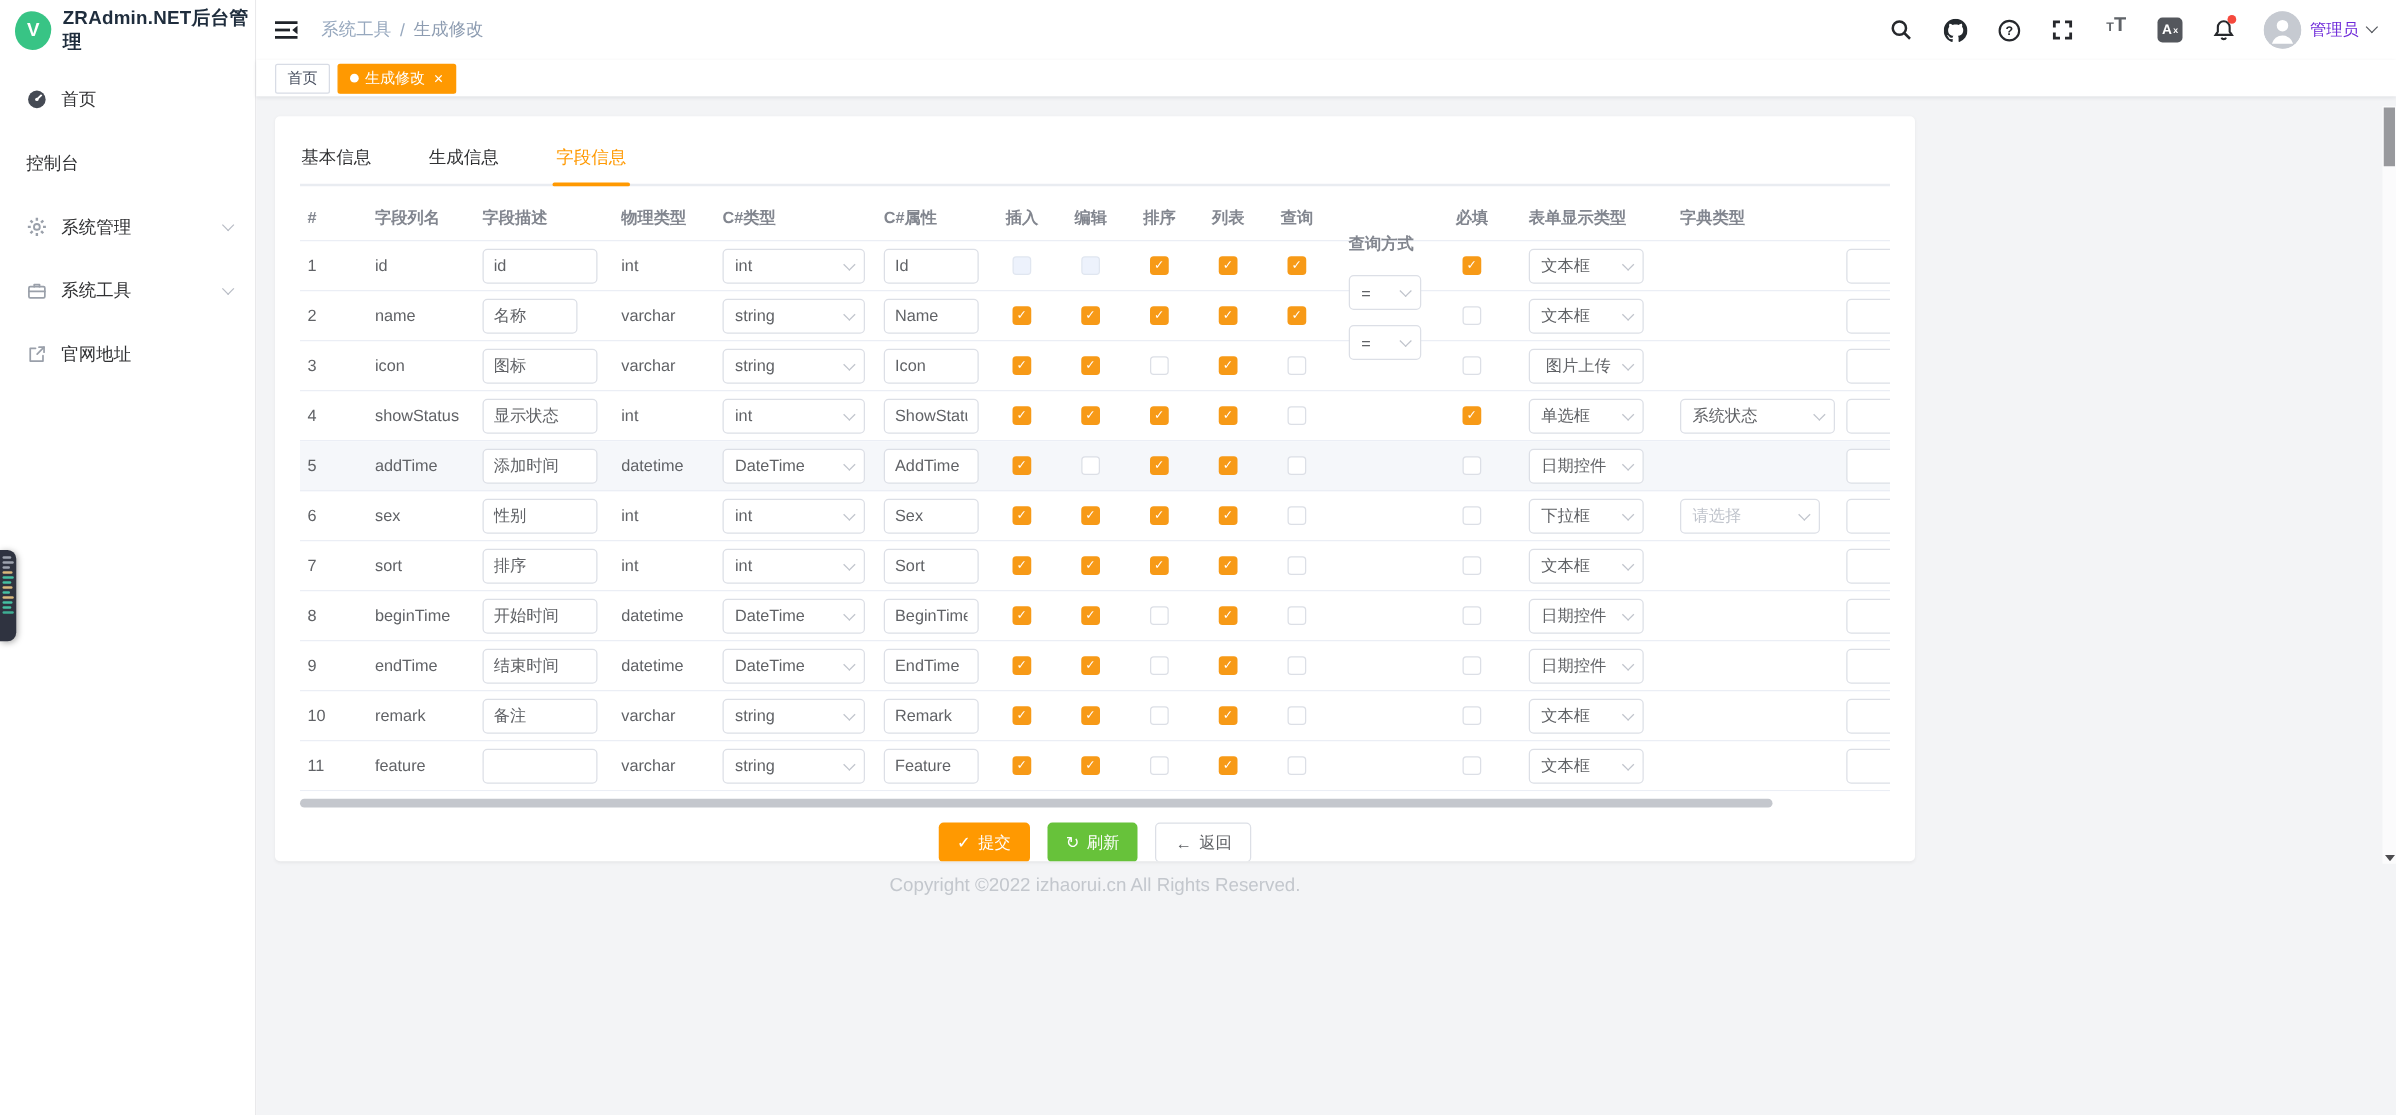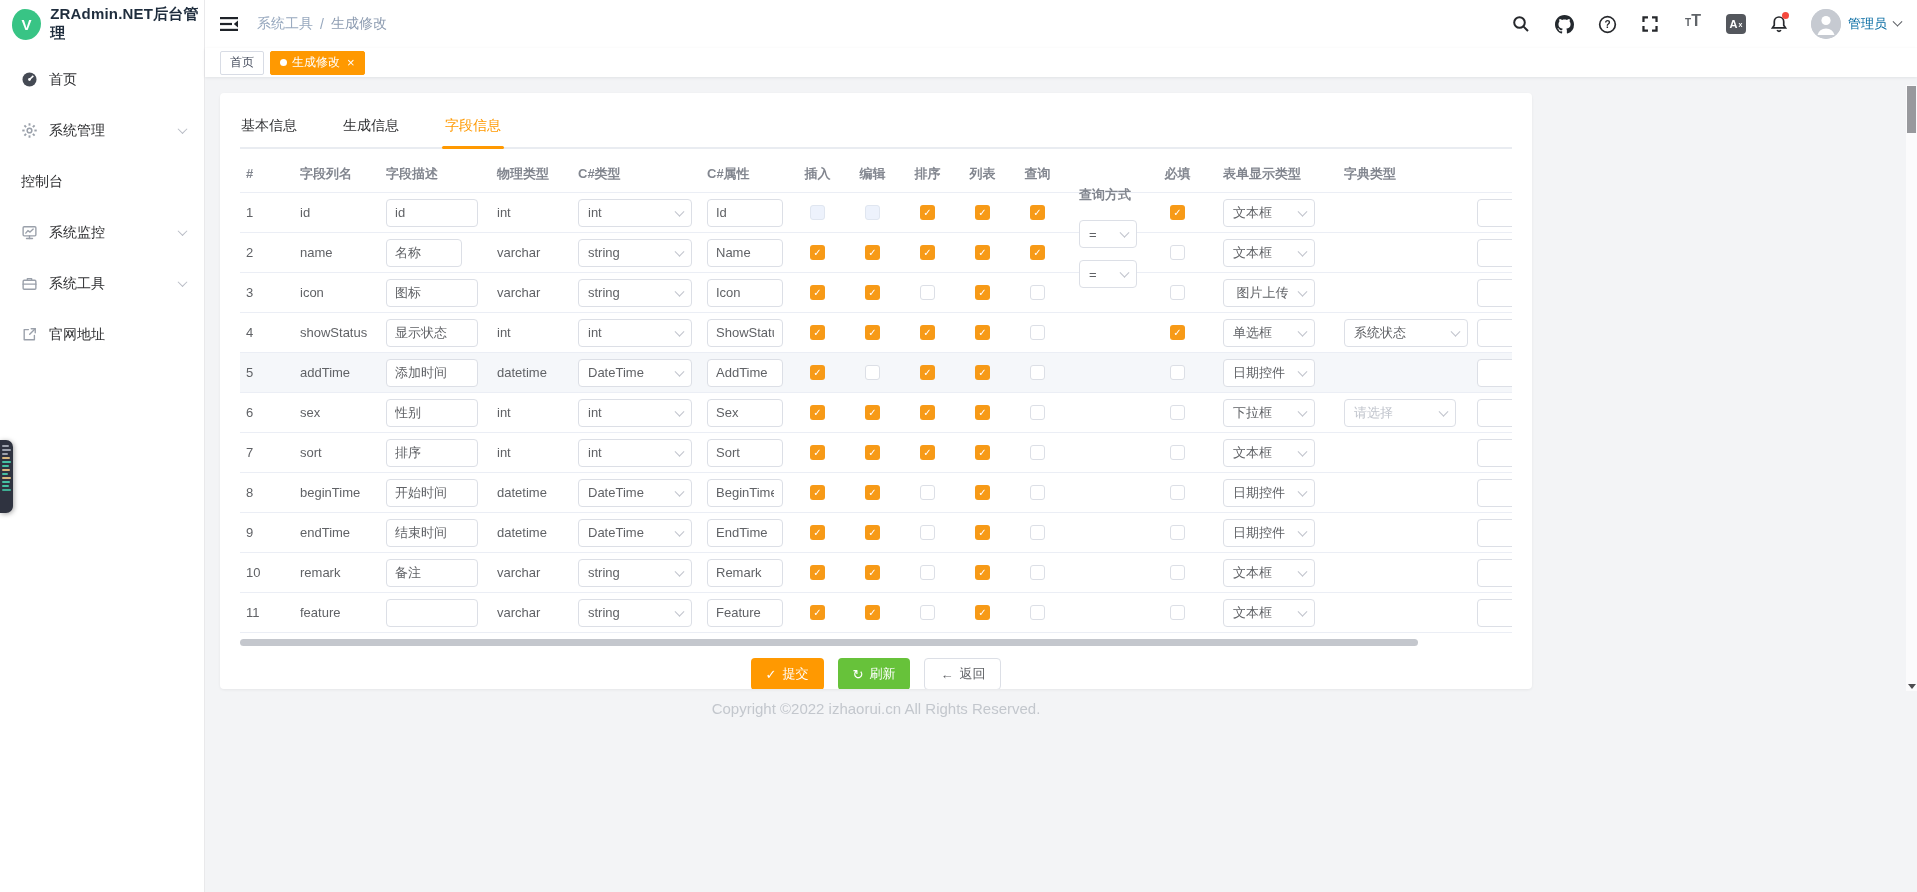--- a/index.html
+++ b/index.html
@@ -40,21 +40,21 @@
   .tb-icon { width:22px; height:22px; display:flex; align-items:center; justify-content:center; cursor:pointer; position:relative; color:#2d2f33; }
   .fontsize-icon { font-weight:bold; color:#5f6368; display:flex; align-items:flex-start; line-height:1; }
   .fontsize-icon .small-t { font-size:10px; margin-top:5px; }
   .fontsize-icon .big-t { font-size:16px; }
   .translate-icon { width:20px; height:20px; background:#54575d; border-radius:4px; color:#fff; font-size:11px; font-weight:bold;
     display:flex; align-items:center; justify-content:center; }
   .translate-icon sup { font-size:7px; margin-left:1px; }
   .bell-dot { position:absolute; top:-1px; right:1px; width:7px; height:7px; border-radius:50%; background:#f5493d; }
   .user-group { display:flex; align-items:center; gap:7px; cursor:pointer; }
   .avatar { width:30px; height:30px; border-radius:50%; background:#c6cad1; overflow:hidden; display:flex; align-items:center; justify-content:center; }
-  .user-name { font-size:13px; color:#0369a1;text-align:center; }
+  .user-name { font-size:13px; color:#6d28d9;text-align:center; }
   .user-chev { width:7px; height:7px; border-right:1.4px solid #55585e; border-bottom:1.4px solid #55585e; transform:rotate(45deg) translate(-2px,-2px); }
 
   .tagbar { height:29px; background:#fff; display:flex; align-items:center; gap:6px; padding:0 15px; flex:none;
     box-shadow:0 1px 3px rgba(0,21,41,.08); position:relative; z-index:2; }
   .tag { height:24px; display:inline-flex; align-items:center; gap:5px; padding:0 9px; font-size:12px;
     border:1px solid #d8dce5; background:#fff; color:#495060; border-radius:2px; cursor:pointer; }
   .tag.active { background:#ff9901; border-color:#ff9901; color:#fff; }
   .tag-dot { width:7px; height:7px; border-radius:50%; background:#fff; }
   .tag-close { font-size:13px; line-height:1; margin-left:2px; }
 
@@ -133,53 +133,41 @@
     <nav class="side-nav" id="side-nav">
         <div class="side-item">
           <span class="side-icon">
             <svg width="17" height="17" viewBox="0 0 16 16">
               <circle cx="8" cy="8" r="6.6" fill="#454a54"></circle>
               <line x1="8" y1="8" x2="11.6" y2="4.6" stroke="#fff" stroke-width="1.5"></line>
               <circle cx="8" cy="8" r="1.3" fill="#fff"></circle>
             </svg>
           </span>
           <span class="side-label">首页</span>
+        </div>
+        <div class="side-item">
+          <span class="side-label">控制台</span>
         </div>
         <div class="side-item">
           <span class="side-icon">
             <svg width="17" height="17" viewBox="0 0 16 16" fill="#9aa0aa">
               <circle cx="8" cy="8" r="2.2" fill="none" stroke="#9aa0aa" stroke-width="1.4"></circle>
               <g stroke="#9aa0aa" stroke-width="1.8">
                 <line x1="8" y1="1.2" x2="8" y2="3.4"></line>
                 <line x1="8" y1="12.6" x2="8" y2="14.8"></line>
                 <line x1="1.2" y1="8" x2="3.4" y2="8"></line>
                 <line x1="12.6" y1="8" x2="14.8" y2="8"></line>
                 <line x1="3.2" y1="3.2" x2="4.8" y2="4.8"></line>
                 <line x1="11.2" y1="11.2" x2="12.8" y2="12.8"></line>
                 <line x1="3.2" y1="12.8" x2="4.8" y2="11.2"></line>
                 <line x1="11.2" y1="4.8" x2="12.8" y2="3.2"></line>
               </g>
             </svg>
           </span>
           <span class="side-label">系统管理</span>
-          <span class="side-chev"></span>
-        </div>
-        <div class="side-item">
-          <span class="side-label">控制台</span>
-        </div>
-        <div class="side-item">
-          <span class="side-icon">
-            <svg width="17" height="17" viewBox="0 0 16 16" fill="none" stroke="#9aa0aa" stroke-width="1.3" stroke-linecap="round" stroke-linejoin="round">
-              <rect x="2" y="2.6" width="12" height="8.6" rx="1"></rect>
-              <polyline points="4.5,8.6 6.5,6.2 8.5,7.6 11.5,4.8"></polyline>
-              <line x1="8" y1="11.2" x2="8" y2="13.6"></line>
-              <line x1="5.2" y1="13.6" x2="10.8" y2="13.6"></line>
-            </svg>
-          </span>
-          <span class="side-label">系统监控</span>
           <span class="side-chev"></span>
         </div>
         <div class="side-item">
           <span class="side-icon">
             <svg width="17" height="17" viewBox="0 0 16 16" fill="none" stroke="#9aa0aa" stroke-width="1.3" stroke-linecap="round" stroke-linejoin="round">
               <rect x="2" y="5" width="12" height="8.4" rx="1"></rect>
               <path d="M6 5 V3.4 h4 V5"></path>
               <line x1="2" y1="8.6" x2="14" y2="8.6"></line>
             </svg>
           </span>

